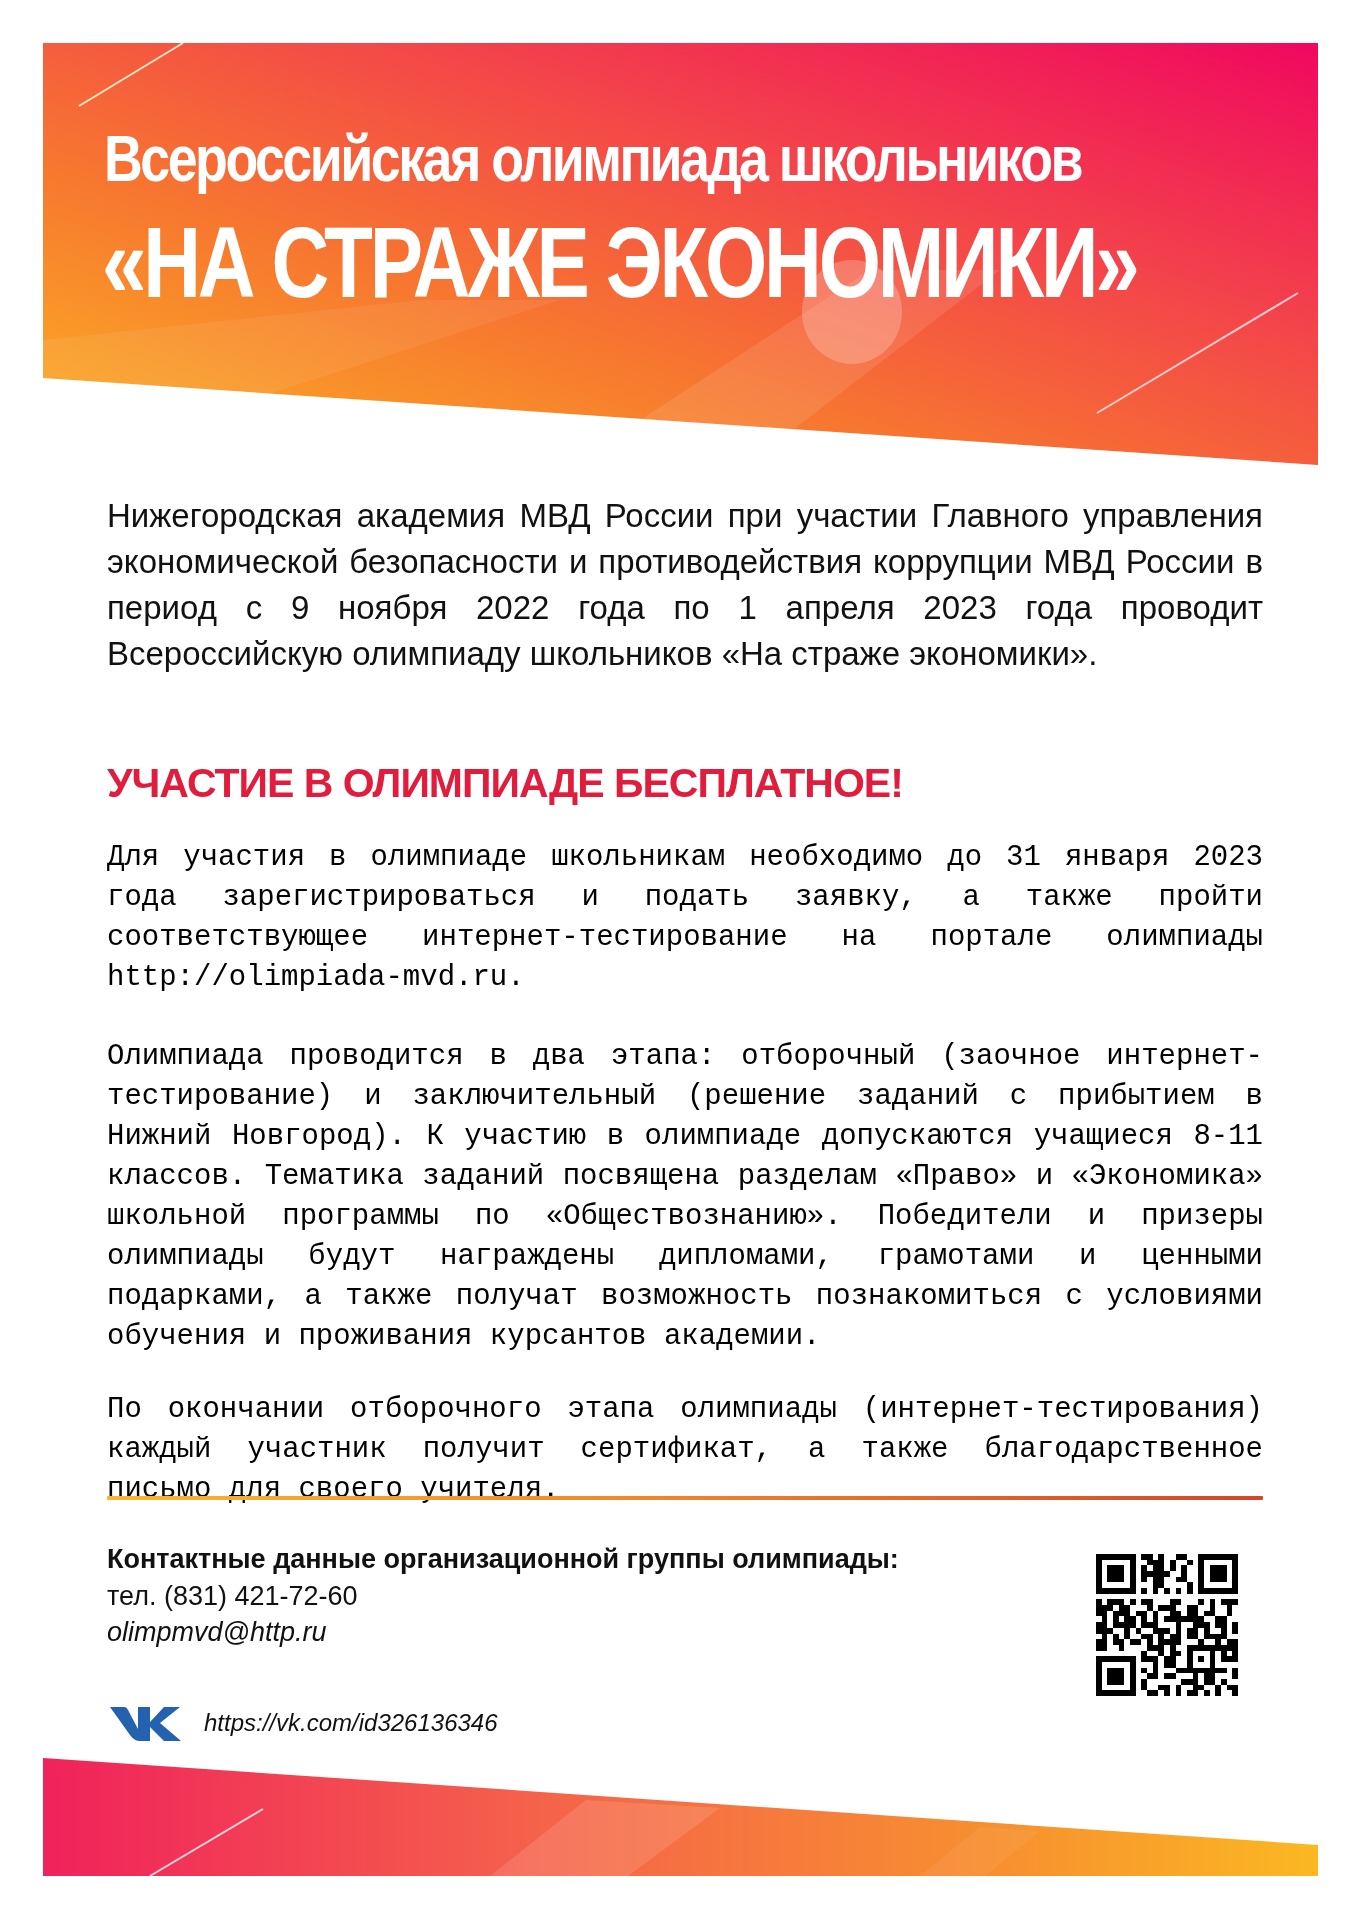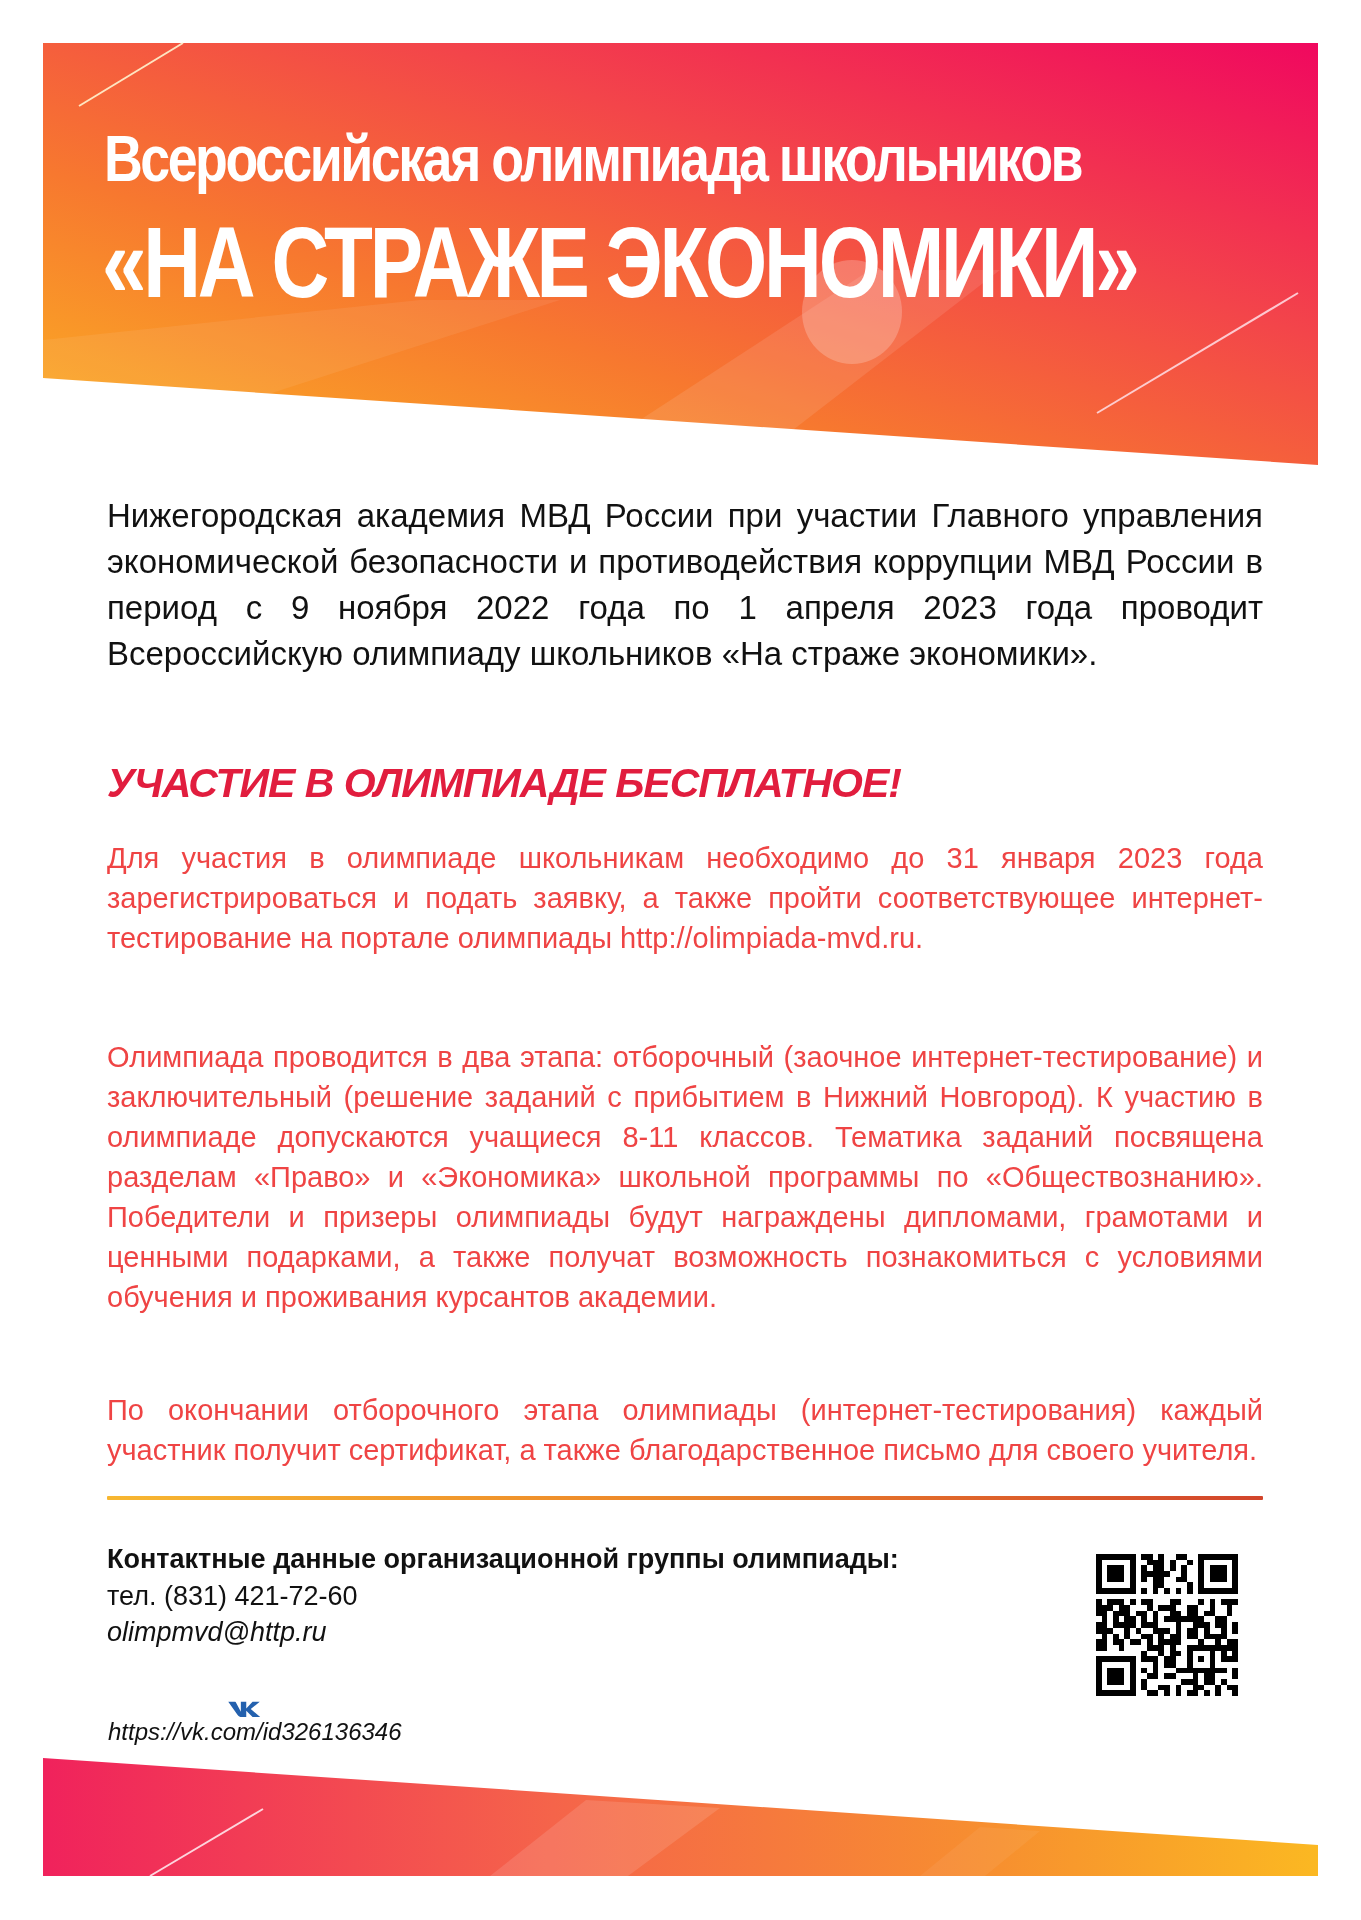--- a/index.html
+++ b/index.html
@@ -23,41 +23,40 @@
 
   
   .content { position: absolute; left: 107px; width: 1156px; }
   .intro {
     top: 493px; font-weight: normal; font-size: 33px; line-height: 46px; color: #111;
     text-align: justify; text-align-last: left;
   }
   .free-heading {
     top: 758px; color: #E11D3E; font-weight: bold; font-size: 41px; line-height: 50px;
     letter-spacing: -1px;
-    font-style: italic;
   }
   .para {
-    font-size: 29px; line-height: 40px; color: #ef4444; text-align: justify;
+    font-size: 29px; line-height: 40px; color: #000000; text-align: justify; font-family: Liberation Mono, monospace;
   }
   .para-1 { top: 838px; }
   .para-2 { top: 1037px; }
   .para-3 { top: 1390px; }
 
   .divider {
     position: absolute; left: 107px; top: 1496px; width: 1156px; height: 4px;
     background: linear-gradient(90deg, #F7B731 0%, #EE8A2A 45%, #D2452B 100%);
     border-radius: 1px;
   }
 
   .contacts { top: 1540px; color: #111; }
   .contacts-title { font-weight: bold; font-size: 27px; line-height: 38px; }
   .contacts-phone { font-size: 27px; line-height: 36px; }
   .contacts-email { font-size: 27px; line-height: 36px; font-style: italic; }
 
-  .vk-row { position: absolute; left: 108px; top: 1700px; height: 46px; display: flex; align-items: center; flex-direction: column; }
+  .vk-row { position: absolute; left: 108px; top: 1700px; height: 46px; display: flex; align-items: center; }
   .vk-icon { width: 74px; height: 40px; margin-right: 22px; }
   .vk-link { font-size: 24px; font-style: italic; color: #111; text-decoration: none; }
 
   .qr { position: absolute; left: 1096px; top: 1554px; width: 142px; height: 142px; }
 
   .footer-banner { position: absolute; left: 0; top: 1740px; width: 1361px; height: 160px; }
 </style>
 </head>
 <body>
 

